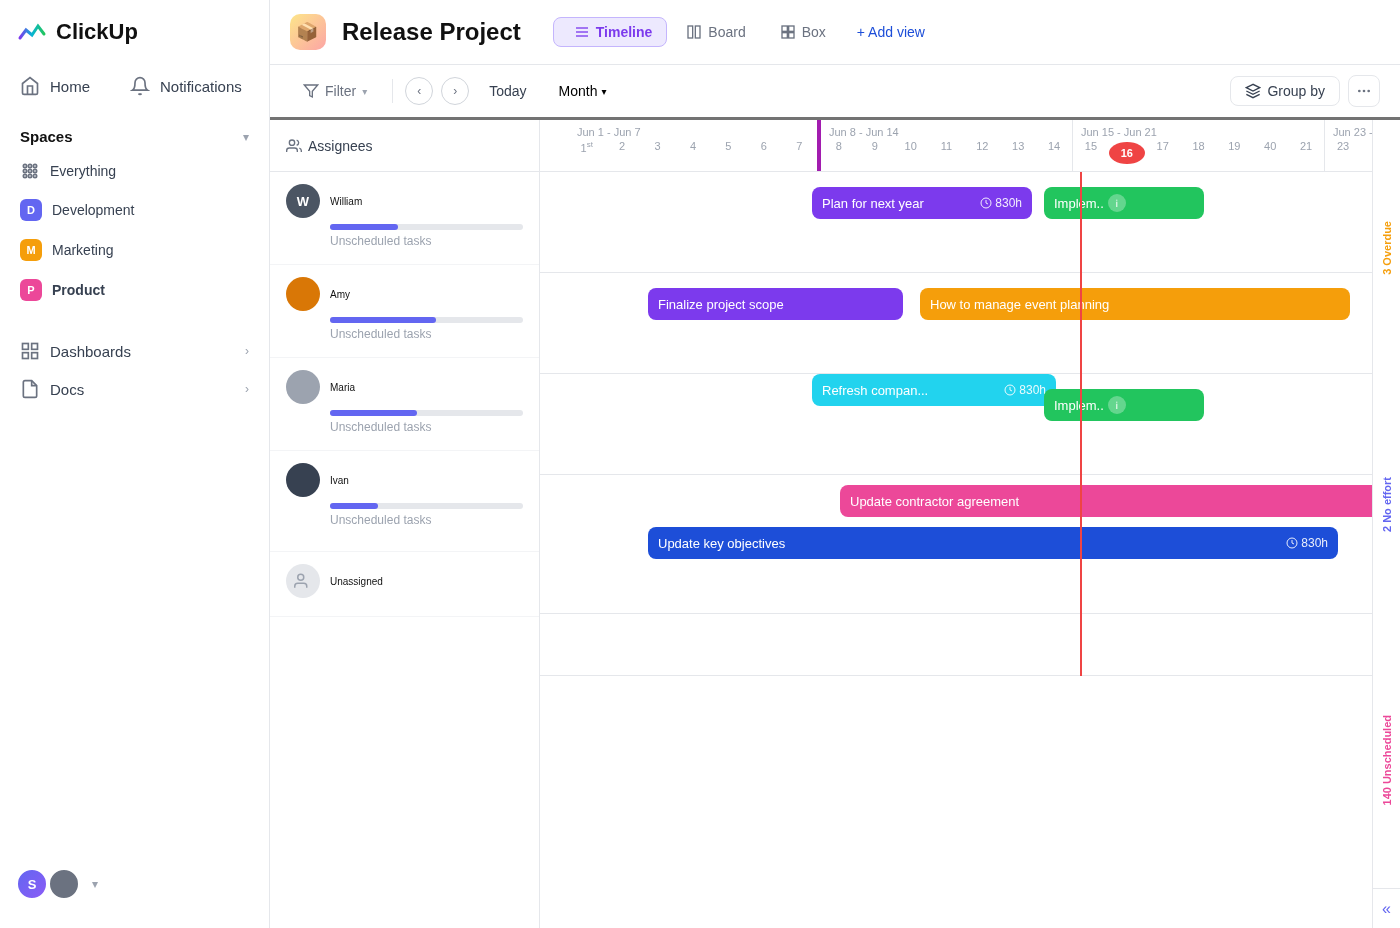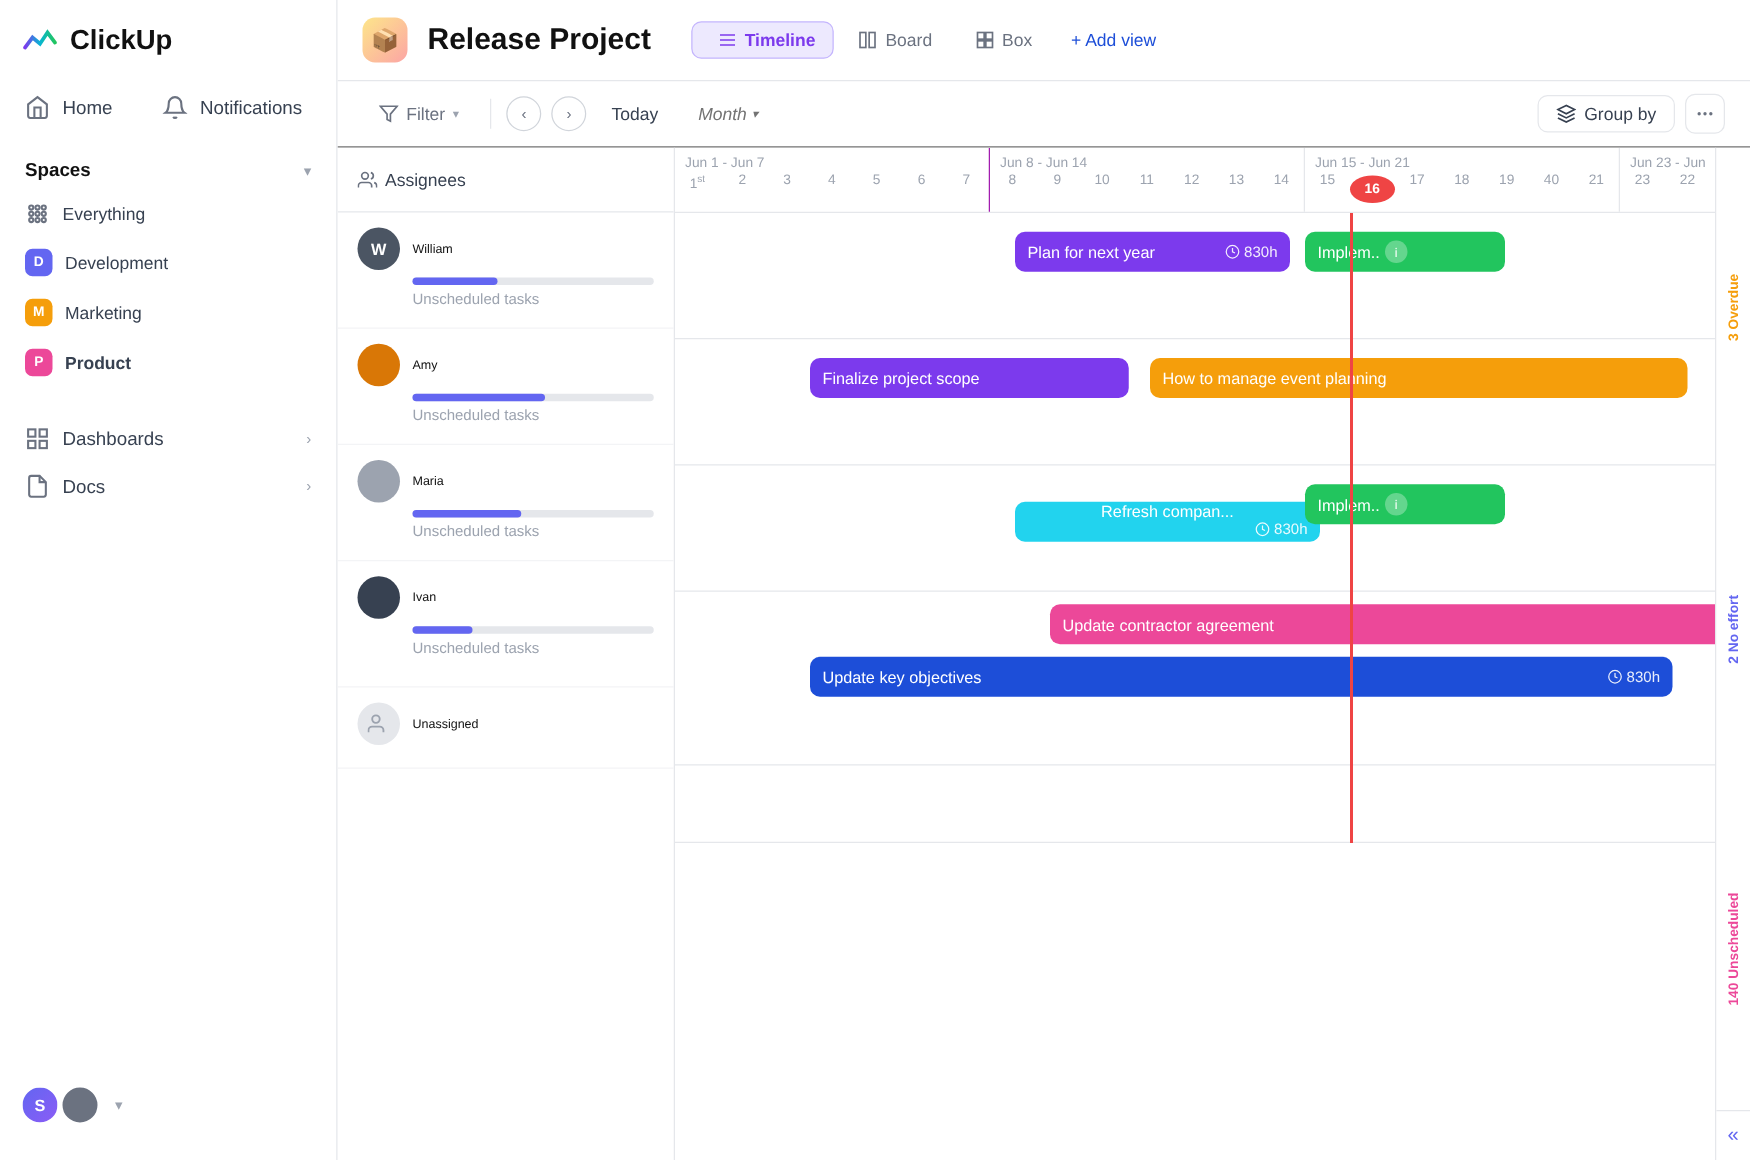--- a/index.html
+++ b/index.html
@@ -41,26 +41,26 @@
     
     .main-header { display: flex; align-items: center; gap: 16px; padding: 14px 20px; border-bottom: 1px solid #e5e7eb; }
     .project-icon { width: 36px; height: 36px; background: linear-gradient(135deg, #fde68a, #fca5a5); border-radius: 10px; display: flex; align-items: center; justify-content: center; font-size: 18px; }
     .project-title { font-size: 24px; font-weight: 700; color: #111; }
     .view-tabs { display: flex; align-items: center; gap: 4px; margin-left: 16px; }
     .view-tab { display: flex; align-items: center; gap: 6px; padding: 6px 14px; border-radius: 8px; cursor: pointer; font-size: 14px; color: #6b7280; border: 1px solid transparent; }
     .view-tab.active { background: #ede9fe; color: #7c3aed; border-color: #c4b5fd; font-weight: 600; padding-left: 20px; }
     .add-view-btn { display: flex; gap: 4px; padding: 6px 12px; border-radius: 8px; cursor: pointer; font-size: 14px; color: #1d4ed8; }
 
     
-    .toolbar { display: flex; align-items: center; gap: 8px; padding: 10px 20px; border-bottom: 1px solid #737373; }
+    .toolbar { display: flex; align-items: center; gap: 8px; padding: 10px 20px; border-bottom: 3px solid #737373; }
     .filter-btn { display: flex; align-items: center; gap: 6px; padding: 6px 12px; border-radius: 8px; cursor: pointer; font-size: 14px; color: #6b7280; border: 1px solid transparent; }
     .toolbar-divider { width: 1px; height: 24px; background: #e5e7eb; margin: 0 4px; }
     .nav-arrow { width: 28px; height: 28px; border-radius: 50%; border: 1px solid #d1d5db; display: flex; align-items: center; justify-content: center; cursor: pointer; color: #6b7280; font-size: 12px; }
     .today-btn { padding: 6px 12px; border-radius: 8px; cursor: pointer; font-size: 14px; color: #374151; font-weight: 500; }
-    .month-btn { display: flex; align-items: center; gap: 4px; padding: 6px 12px; border-radius: 8px; cursor: pointer; font-size: 14px; color: #737373; font-weight: 500; font-style: italic; }
+    .month-btn { display: flex; align-items: center; gap: 4px; padding: 6px 12px; border-radius: 8px; cursor: pointer; font-size: 14px; color: #000000; font-weight: 500; }
     .toolbar-right { margin-left: auto; display: flex; align-items: center; gap: 8px; }
     .group-by-btn { display: flex; align-items: center; gap: 6px; padding: 6px 14px; border-radius: 8px; border: 1px solid #e5e7eb; cursor: pointer; font-size: 14px; color: #374151; font-weight: 500; }
     .more-btn { width: 32px; height: 32px; border-radius: 8px; border: 1px solid #e5e7eb; display: flex; align-items: center; justify-content: center; cursor: pointer; color: #6b7280; }
 
     
     .left-panel { width: 270px; min-width: 270px; border-right: 1px solid #e5e7eb; overflow-y: auto; }
     .assignee-header { display: flex; align-items: center; gap: 6px; padding: 10px 16px; border-bottom: 1px solid #e5e7eb; font-size: 14px; color: #374151; font-weight: 500; height: 52px; }
     .person-row { padding: 12px 16px; border-bottom: 1px solid #f3f4f6; }
     .person-info { display: flex; align-items: center; gap: 10px; margin-bottom: 6px; }
     .person-avatar { width: 34px; height: 34px; border-radius: 50%; display: flex; align-items: center; justify-content: center; font-size: 13px; font-weight: 600; color: #fff; flex-shrink: 0; }
@@ -315,21 +315,21 @@
             <span class="person-name">Unassigned</span>
           </div>
         </div>
       </div>
 
       <div style="flex:1;overflow:auto;position:relative;">
         <div style="min-width:900px;position:relative;">
 
           <div style="display:flex;border-bottom:1px solid #e5e7eb;height:52px;position:sticky;top:0;background:#fff;z-index:10;">
 
-            <div style="width:252px;border-right:1px solid #a21caf;">
+            <div style="width:252px;border-right:4px solid #a21caf;margin-left:29px;">
               <div style="font-size:11px;color:#9ca3af;padding:6px 8px 2px;font-weight:500;">Jun 1 - Jun 7</div>
               <div style="display:flex;">
                 <div style="width:36px;text-align:center;font-size:11px;color:#9ca3af;">1<sup style="font-size:8px;">st</sup></div>
                 <div style="width:36px;text-align:center;font-size:11px;color:#9ca3af;">2</div>
                 <div style="width:36px;text-align:center;font-size:11px;color:#9ca3af;">3</div>
                 <div style="width:36px;text-align:center;font-size:11px;color:#9ca3af;">4</div>
                 <div style="width:36px;text-align:center;font-size:11px;color:#9ca3af;">5</div>
                 <div style="width:36px;text-align:center;font-size:11px;color:#9ca3af;">6</div>
                 <div style="width:36px;text-align:center;font-size:11px;color:#9ca3af;">7</div>
               </div>
@@ -408,21 +408,21 @@
                 <div class="task-bar" style="background:#f59e0b;left:380px;width:430px;top:15px;">
                   <span>How to manage event planning</span>
                 </div>
               </div>
               <div style="height:38px;"></div>
             </div>
 
             <div style="position:relative;border-bottom:1px solid #e5e7eb;">
               <div style="height:62px;position:relative;">
 
-                <div class="task-bar" style="background:#22d3ee;left:272px;width:244px;top:29px;flex-direction:column;">
+                <div class="task-bar" style="background:#22d3ee;left:272px;width:244px;top:0;">
                   <span>Refresh compan...</span>
                   <span class="task-duration">
                     <svg width="12" height="12" viewBox="0 0 24 24" fill="none" stroke="currentColor" stroke-width="2">
                         <circle cx="12" cy="12" r="10"></circle>
                         <polyline points="12 6 12 12 16 14"></polyline>
                       </svg>
                     830h
                   </span>
                 </div>
 

